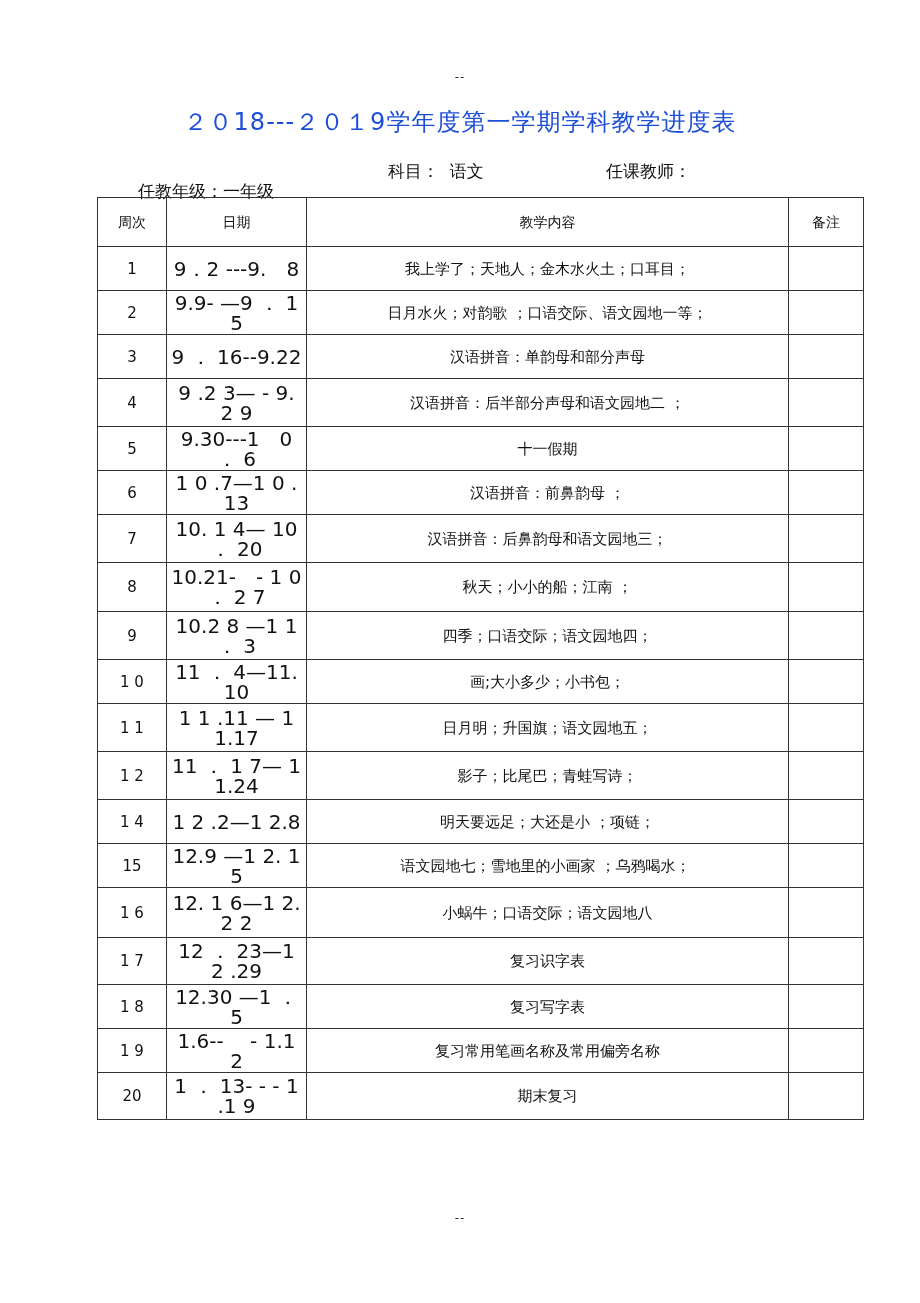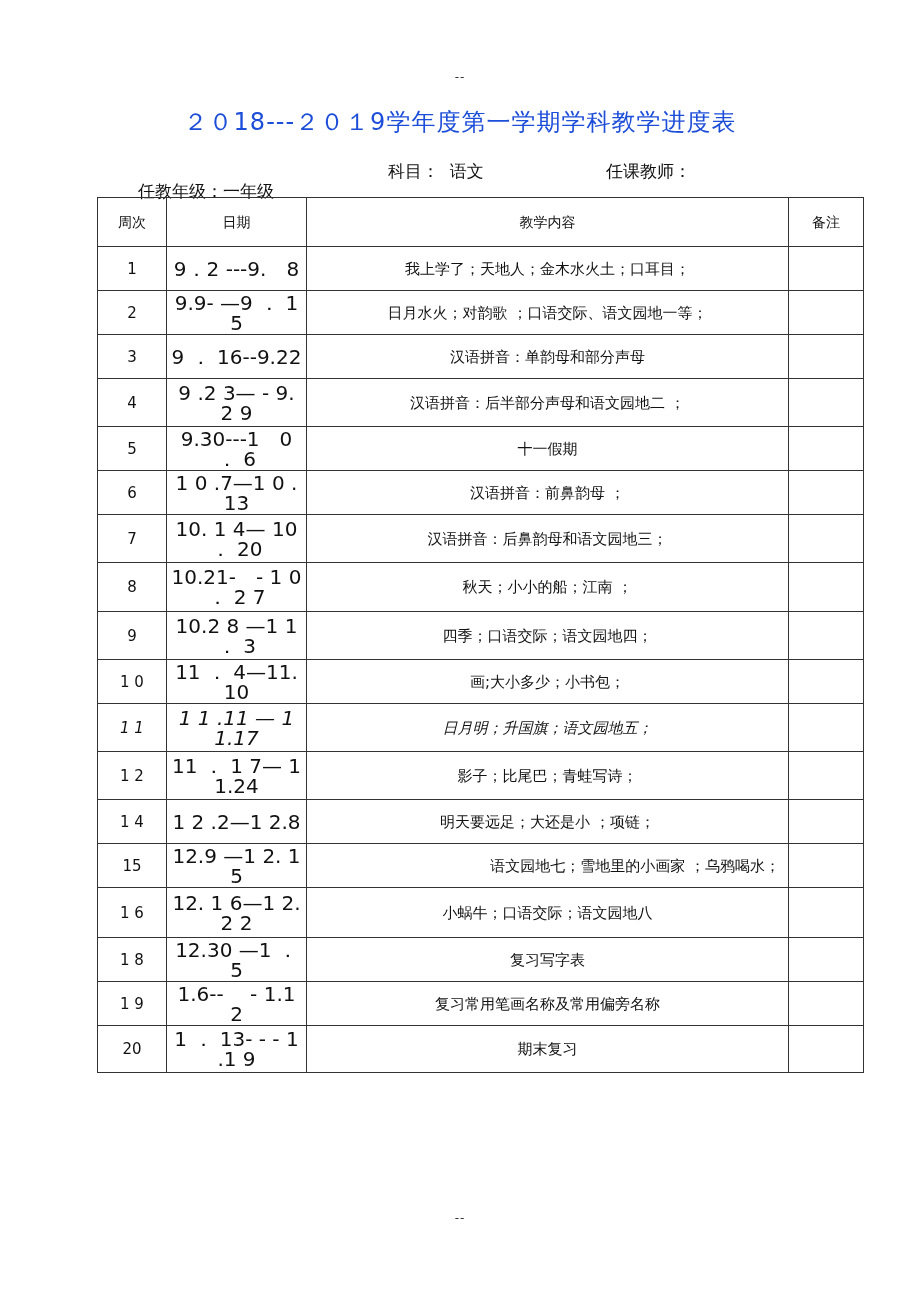--- a/index.html
+++ b/index.html
@@ -33,21 +33,21 @@
   table.schedule col.c1 { width: 69px; }
   table.schedule col.c2 { width: 140px; }
   table.schedule col.c3 { width: 482px; }
   table.schedule col.c4 { width: 75px; }
   table.schedule th, table.schedule td {
     border: 1px solid #333; text-align: center; vertical-align: middle;
     padding: 0 4px; line-height: 20px; font-weight: normal;
   }
   table.schedule th { height: 48px; font-size: 14px; }
   td.date { font-size: 20px; word-break: break-all; }
-  td.content.right { text-align: right; padding-right: 8px; }
+  td.content.right { text-align: center; padding-right: 8px; }
 </style>
 </head>
 <body>
 
 <div class="page-mark top">--</div>
 
 <div class="title">２０18---２０１9学年度第一学期学科教学进度表</div>
 
 <div class="meta">
   <span class="grade">任教年级：一年级</span>
@@ -124,21 +124,21 @@
         <td class="date">10.2 8 —1 1 ． 3</td>
         <td class="content">四季；口语交际；语文园地四；</td>
         <td></td>
       </tr>
       <tr style="height: 44px;">
         <td>1 0</td>
         <td class="date">11 ． 4—11.10</td>
         <td class="content">画;大小多少；小书包；</td>
         <td></td>
       </tr>
-      <tr style="height: 48px; font-style: italic;">
+      <tr style="height: 48px;">
         <td>1 1</td>
         <td class="date">1 1 .11 — 11.17</td>
         <td class="content">日月明；升国旗；语文园地五；</td>
         <td></td>
       </tr>
       <tr style="height: 48px;">
         <td>1 2</td>
         <td class="date">11 ． 1 7— 11.24</td>
         <td class="content">影子；比尾巴；青蛙写诗；</td>
         <td></td>
@@ -154,20 +154,26 @@
         <td class="date">12.9 —1 2. 1 5</td>
         <td class="content right">语文园地七；雪地里的小画家 ；乌鸦喝水；</td>
         <td></td>
       </tr>
       <tr style="height: 50px;">
         <td>1 6</td>
         <td class="date">12. 1 6—1 2. 2 2</td>
         <td class="content">小蜗牛；口语交际；语文园地八</td>
         <td></td>
       </tr>
+      <tr style="height: 47px;">
+        <td>1 7</td>
+        <td class="date">12 ． 23—1 2 .29</td>
+        <td class="content">复习识字表</td>
+        <td></td>
+      </tr>
       <tr style="height: 44px;">
         <td>1 8</td>
         <td class="date">12.30 —1 ． 5</td>
         <td class="content">复习写字表</td>
         <td></td>
       </tr>
       <tr style="height: 44px;">
         <td>1 9</td>
         <td class="date">1.6--　 - 1.1 2</td>
         <td class="content">复习常用笔画名称及常用偏旁名称</td>

